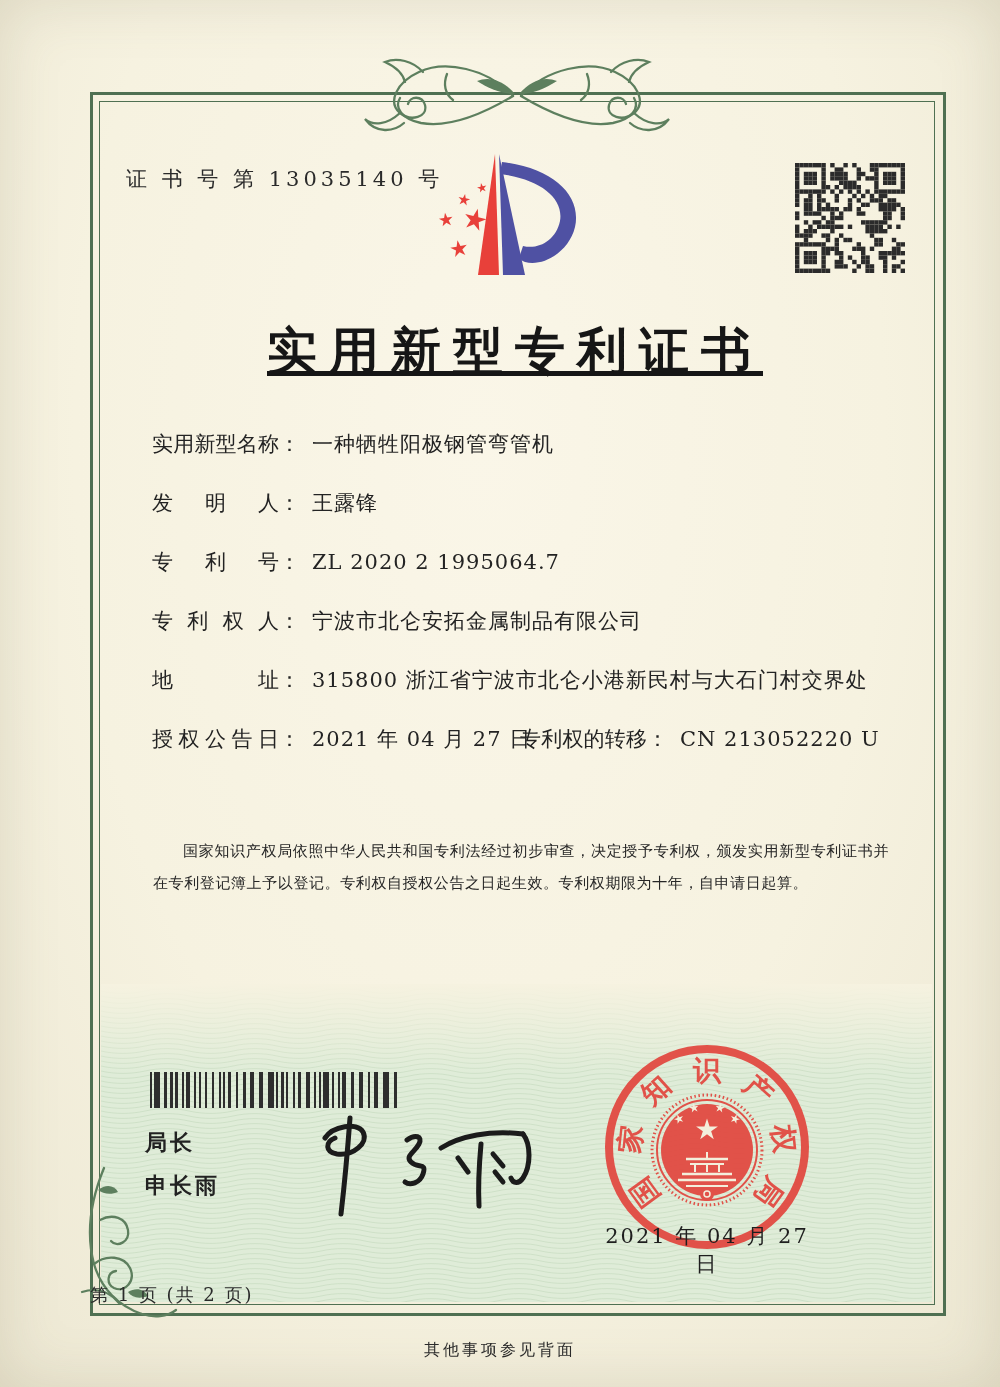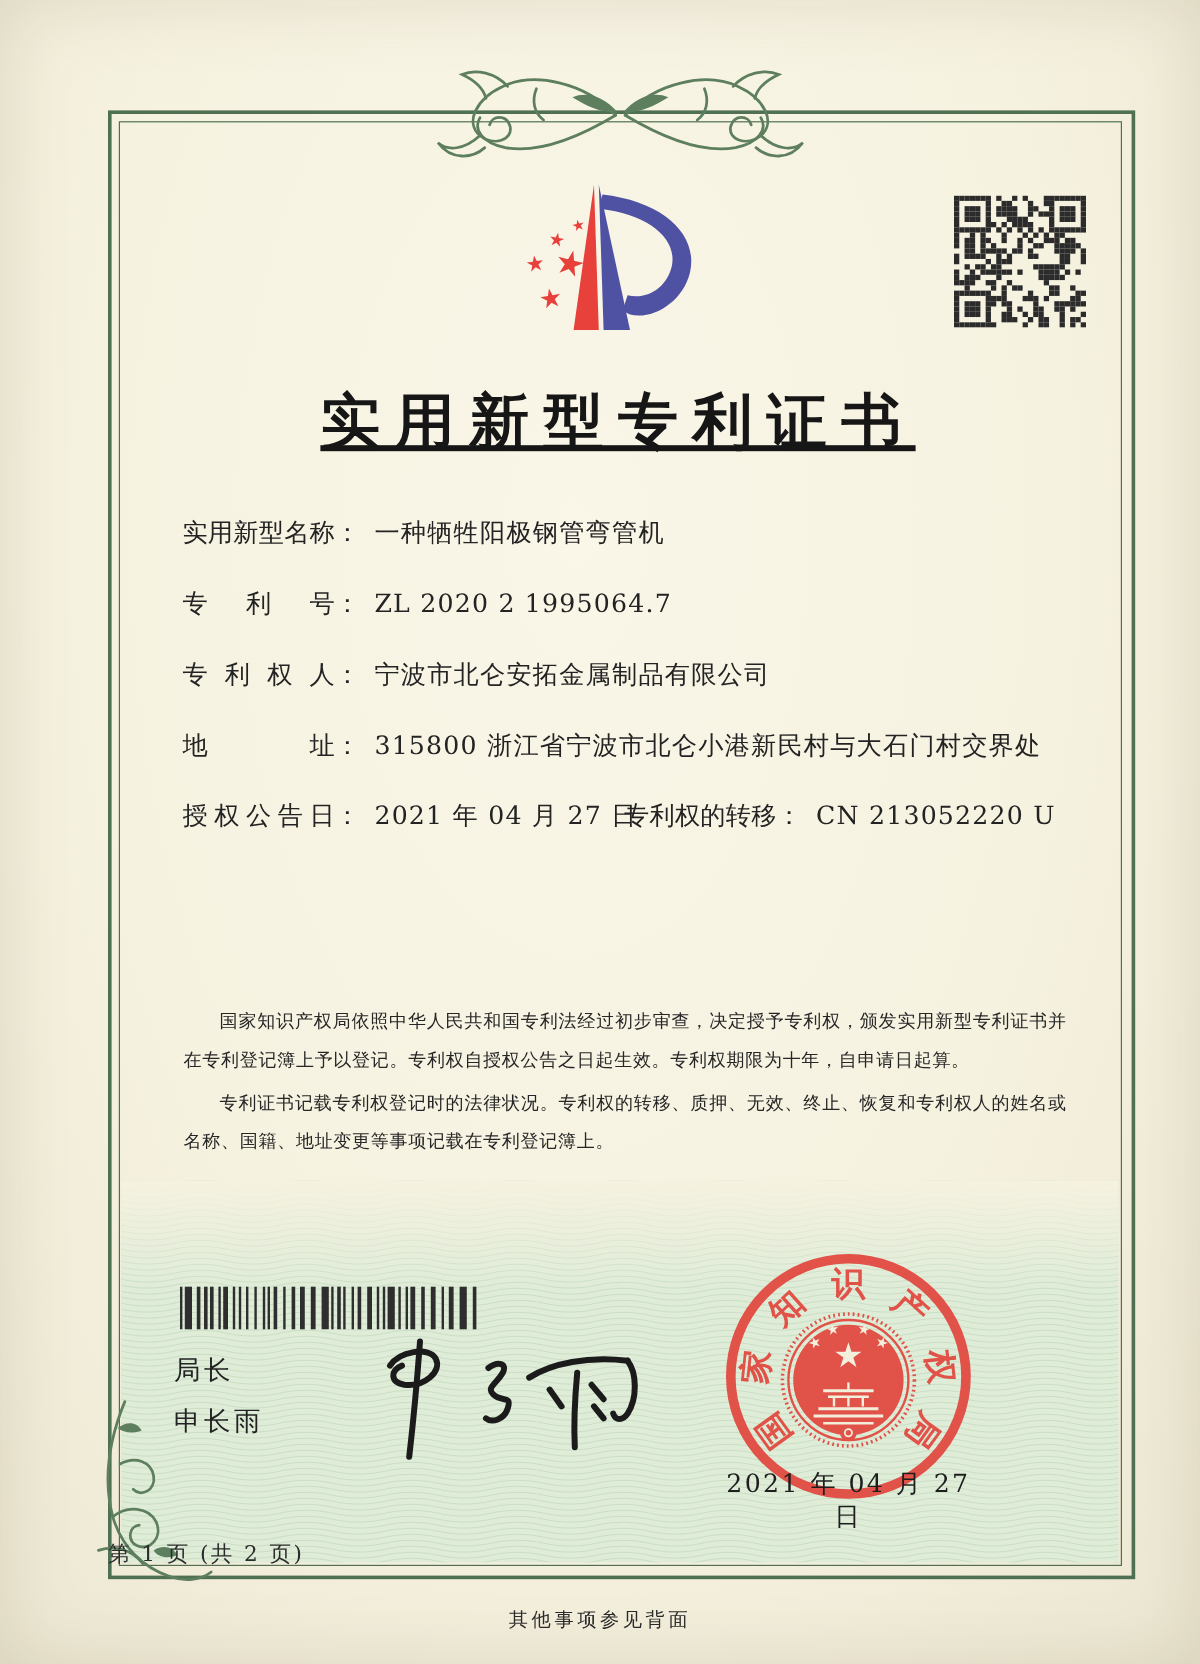--- a/index.html
+++ b/index.html
@@ -45,21 +45,21 @@
   .paragraphs p{margin:5px;font-size:15px;line-height:31.6px;text-indent:2em;text-align:justify;letter-spacing:0.6px;}
 
   .green-zone{position:absolute;left:101px;top:984px;width:831px;height:318px;background:var(--guilloche-fill);}
   .green-zone svg{position:absolute;left:0;top:0;}
   .green-zone .fade{position:absolute;left:0;top:0;width:100%;height:90px;
       background:linear-gradient(to bottom, #f6f2e0 0%, rgba(246,242,224,0) 100%);}
   #waves-svg path{fill:none;stroke:var(--guilloche-line);stroke-width:.75;opacity:.6;}
 
   .barcode{position:absolute;left:150px;top:1072px;width:252px;height:36px;fill:#2e2e2e;}
 
-  .director{position:absolute;left:145px;top:1132px;color:#222;font-family:"DejaVu Sans", sans-serif;}
+  .director{position:absolute;left:145px;top:1132px;color:#222;font-family:"DejaVu Sans", sans-serif;font-weight:bold;}
   .director div{font-size:22px;letter-spacing:3px;line-height:22px;}
   .director .name{margin-top:21px;}
 
   .signature{position:absolute;left:295px;top:1110px;width:250px;height:115px;}
   .signature path{fill:none;stroke:#1b1b1b;stroke-width:5;stroke-linecap:round;stroke-linejoin:round;}
 
   .seal{position:absolute;left:600px;top:1040px;width:214px;height:214px;opacity:.93;}
   .seal .ring{fill:none;stroke:var(--seal-red);stroke-width:8;}
   .seal text{font-size:28px;font-weight:bold;fill:var(--seal-red);text-anchor:middle;dominant-baseline:middle;font-family:"DejaVu Serif", serif;}
   .seal .emblem-core{fill:var(--seal-red);}
@@ -179,20 +179,21 @@
   <svg class="ornament" style="left:70px;top:1160px;" width="150" height="165" viewBox="0 0 150 165">
     <path d="M34,8 C20,42 16,74 24,104 C31,128 48,146 72,154"></path>
     <path d="M24,104 C36,94 54,96 60,108 C66,121 55,133 44,128 C36,124 37,112 46,111"></path>
     <path d="M30,60 C43,53 56,58 58,70 C60,82 47,88 41,81"></path>
     <path d="M12,132 C27,127 40,132 49,143"></path>
     <path d="M72,154 C84,158 97,157 106,150"></path>
     <path class="leaf" d="M28,30 C36,24 44,25 48,32 C41,35 33,34 28,30 Z"></path>
     <path class="leaf" d="M58,132 C66,127 74,129 78,136 C70,139 62,138 58,132 Z"></path>
   </svg>
 
+  <div class="cert-no">证 书 号 第 13035140 号</div>
 
   <svg class="logo" viewBox="0 0 165 140">
     <path d="M70,14 C122,20 150,48 143,79 C137,104 111,119 93,114 C89,113 87,110 88,107 L91,98 C107,102 124,92 128,73 C132,50 108,31 68,26 Z" fill="var(--logo-blue)"></path>
     <polygon points="63,6 46,127 67,127" fill="var(--logo-red)"></polygon>
     <polygon points="67,6 71,127 93,127" fill="var(--logo-blue)"></polygon>
     <use href="#star5" class="star" transform="translate(50,40) scale(0.5) rotate(-12)"></use>
     <use href="#star5" class="star" transform="translate(32,52) scale(0.62) rotate(10)"></use>
     <use href="#star5" class="star" transform="translate(14,72) scale(0.72) rotate(-8)"></use>
     <use href="#star5" class="star" transform="translate(43,72) scale(1.15) rotate(14)"></use>
     <use href="#star5" class="star" transform="translate(27,101) scale(0.88) rotate(-10)"></use>
@@ -513,36 +514,38 @@
       <rect x="105.6" y="105.6" width="4.4" height="4.4"></rect>
     </svg>
 
   <div class="title">实用新型专利证书</div>
 
   <div class="fields">
     <div class="field-row">
       <span class="flabel">实用新型名称</span><span class="fcolon">：</span><span class="fvalue">一种牺牲阳极钢管弯管机</span>
     </div>
     <div class="field-row">
+      <span class="flabel">发明人</span><span class="fcolon">：</span><span class="fvalue">王露锋</span>
+    </div>
+    <div class="field-row">
       <span class="flabel">专利号</span><span class="fcolon">：</span><span class="fvalue">ZL 2020 2 1995064.7</span>
     </div>
     <div class="field-row">
       <span class="flabel">专利权人</span><span class="fcolon">：</span><span class="fvalue">宁波市北仑安拓金属制品有限公司</span>
     </div>
     <div class="field-row">
       <span class="flabel">地址</span><span class="fcolon">：</span><span class="fvalue">315800 浙江省宁波市北仑小港新民村与大石门村交界处</span>
     </div>
     <div class="field-row">
       <span class="flabel">授权公告日</span><span class="fcolon">：</span><span class="fvalue grant-date">2021 年 04 月 27 日</span><span class="flabel">专利权的转移</span><span class="fcolon">：</span><span class="fvalue">CN 213052220 U</span>
     </div>
   </div>
 
   <div class="paragraphs">
     <p>国家知识产权局依照中华人民共和国专利法经过初步审查，决定授予专利权，颁发实用新型专利证书并在专利登记簿上予以登记。专利权自授权公告之日起生效。专利权期限为十年，自申请日起算。</p>
-    <p>专利证书记载专利权登记时的法律状况。专利权的转移、质押、无效、终止、恢复和专利权人的姓名或名称、国籍、地址变更等事项记载在专利登记簿上。</p>
   </div>
 
   <svg id="barcode-svg" class="barcode" viewBox="0 0 252 36" preserveAspectRatio="none">
       <rect x="0" y="0" width="2" height="36"></rect>
       <rect x="4" y="0" width="6" height="36"></rect>
       <rect x="14" y="0" width="3" height="36"></rect>
       <rect x="20" y="0" width="3" height="36"></rect>
       <rect x="25" y="0" width="3" height="36"></rect>
       <rect x="32" y="0" width="2" height="36"></rect>
       <rect x="36" y="0" width="4" height="36"></rect>

